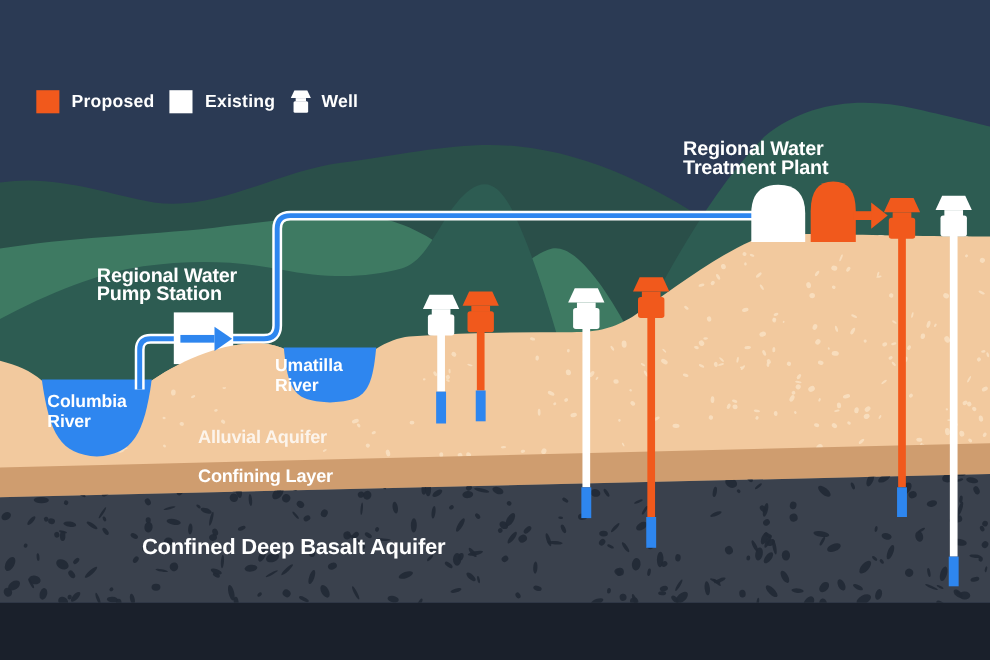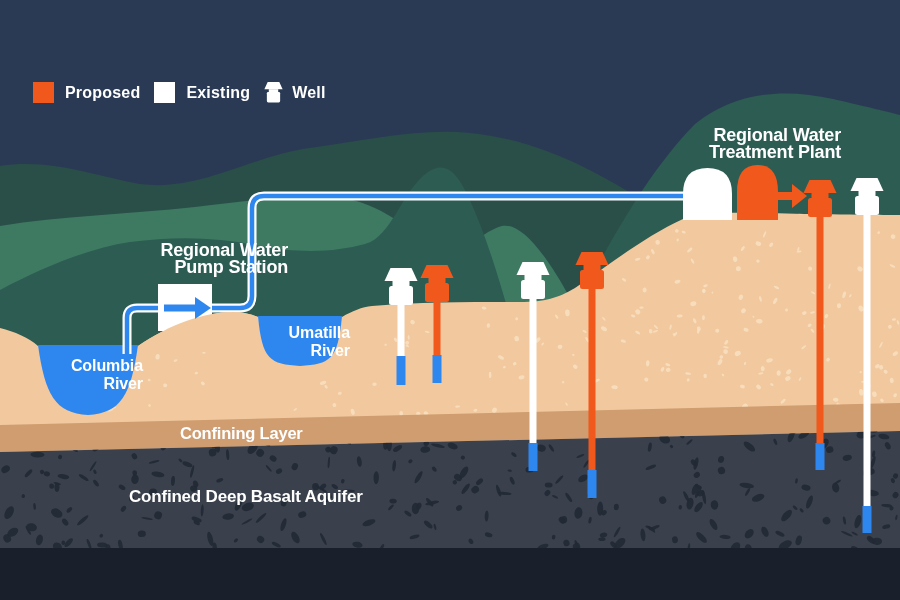--- a/index.html
+++ b/index.html
@@ -5,21 +5,21 @@
   html,body{margin:0;padding:0;background:#111;}
   .stage{
     position:relative;width:900px;height:600px;overflow:hidden;
     background:var(--sky,#2b3a54);
     font-family:"Liberation Sans",sans-serif;
     -webkit-font-smoothing:antialiased;
   }
   .stage svg.scene{position:absolute;left:0;top:0;}
   .labels{position:absolute;left:0;top:0;width:100%;height:100%;}
   .lbl{position:absolute;color:var(--label-text,#fff);font-weight:bold;white-space:nowrap;}
-  .lbl.center{text-align:right;}
+  .lbl.center{text-align:left;}
   .legend{
     position:absolute;left:33px;top:82px;display:flex;align-items:center;
     color:var(--label-text,#fff);font-size:16px;font-weight:bold;letter-spacing:.2px;
   }
   .legend .swatch{width:21px;height:21px;margin-right:11px;}
   .legend .item{display:flex;align-items:center;margin-right:14px;}
   .legend .item:last-child{margin-right:0;}
   .legend svg{margin-right:9px;display:block;}
   .two-line{line-height:17px;font-size:18px;letter-spacing:-0.2px;}
   .river-lbl{font-size:16px;line-height:18px;letter-spacing:-0.1px;}
@@ -682,16 +682,17 @@
       <div>Treatment Plant</div>
     </div>
     <div class="lbl center river-lbl" style="left:43px;top:357px;width:100px;">
       <div>Columbia</div>
       <div>River</div>
     </div>
     <div class="lbl center river-lbl" style="left:250px;top:324px;width:100px;">
       <div>Umatilla</div>
       <div>River</div>
     </div>
+    <div class="lbl layer-lbl" style="left:180px;top:389px;opacity:.8;font-weight:600;">Alluvial Aquifer</div>
     <div class="lbl layer-lbl" style="left:180px;top:424px;">Confining Layer</div>
-    <div class="lbl" style="left:129px;top:487px;font-size:17px;letter-spacing:-0.2px;">Confined Deep Basalt Aquifer</div>
+    <div class="lbl" style="left:129px;top:487px;font-size:20px;letter-spacing:-0.2px;">Confined Deep Basalt Aquifer</div>
   </div>
 </div>
 
 </body></html>

